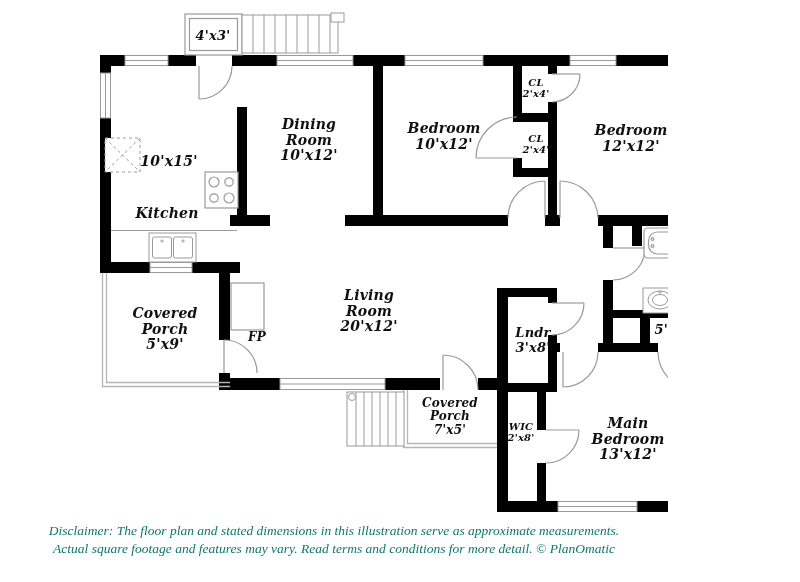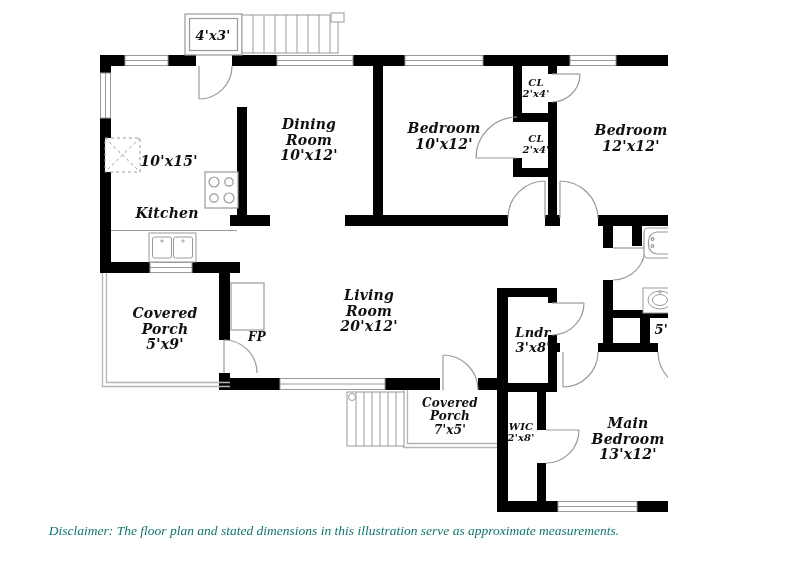--- a/index.html
+++ b/index.html
@@ -286,15 +286,16 @@
   <div class="label lg13" style="left:527px;top:341px;padding-left:12px;"><span class="name">Lndr</span><span class="dims">3'x8'</span></div>
   <div class="label lg13" style="left:672px;top:330px;"><span class="dims">5'x2'</span></div>
   <div class="label md" style="left:450px;top:417px;"><span class="name">Covered
 Porch</span><span class="dims">7'x5'</span></div>
   <div class="label sm" style="left:521px;top:432px;"><span class="name">WIC</span><span class="dims">2'x8'</span></div>
   <div class="label" style="left:628px;top:440px;"><span class="name">Main
 Bedroom</span><span class="dims">13'x12'</span></div>
 
   <div id="disclaimer">
     <div>Disclaimer: The floor plan and stated dimensions in this illustration serve as approximate measurements.</div>
+    <div>Actual square footage and features may vary. Read terms and conditions for more detail. © PlanOmatic</div>
   </div>
 
 </div>
 
 </body></html>

